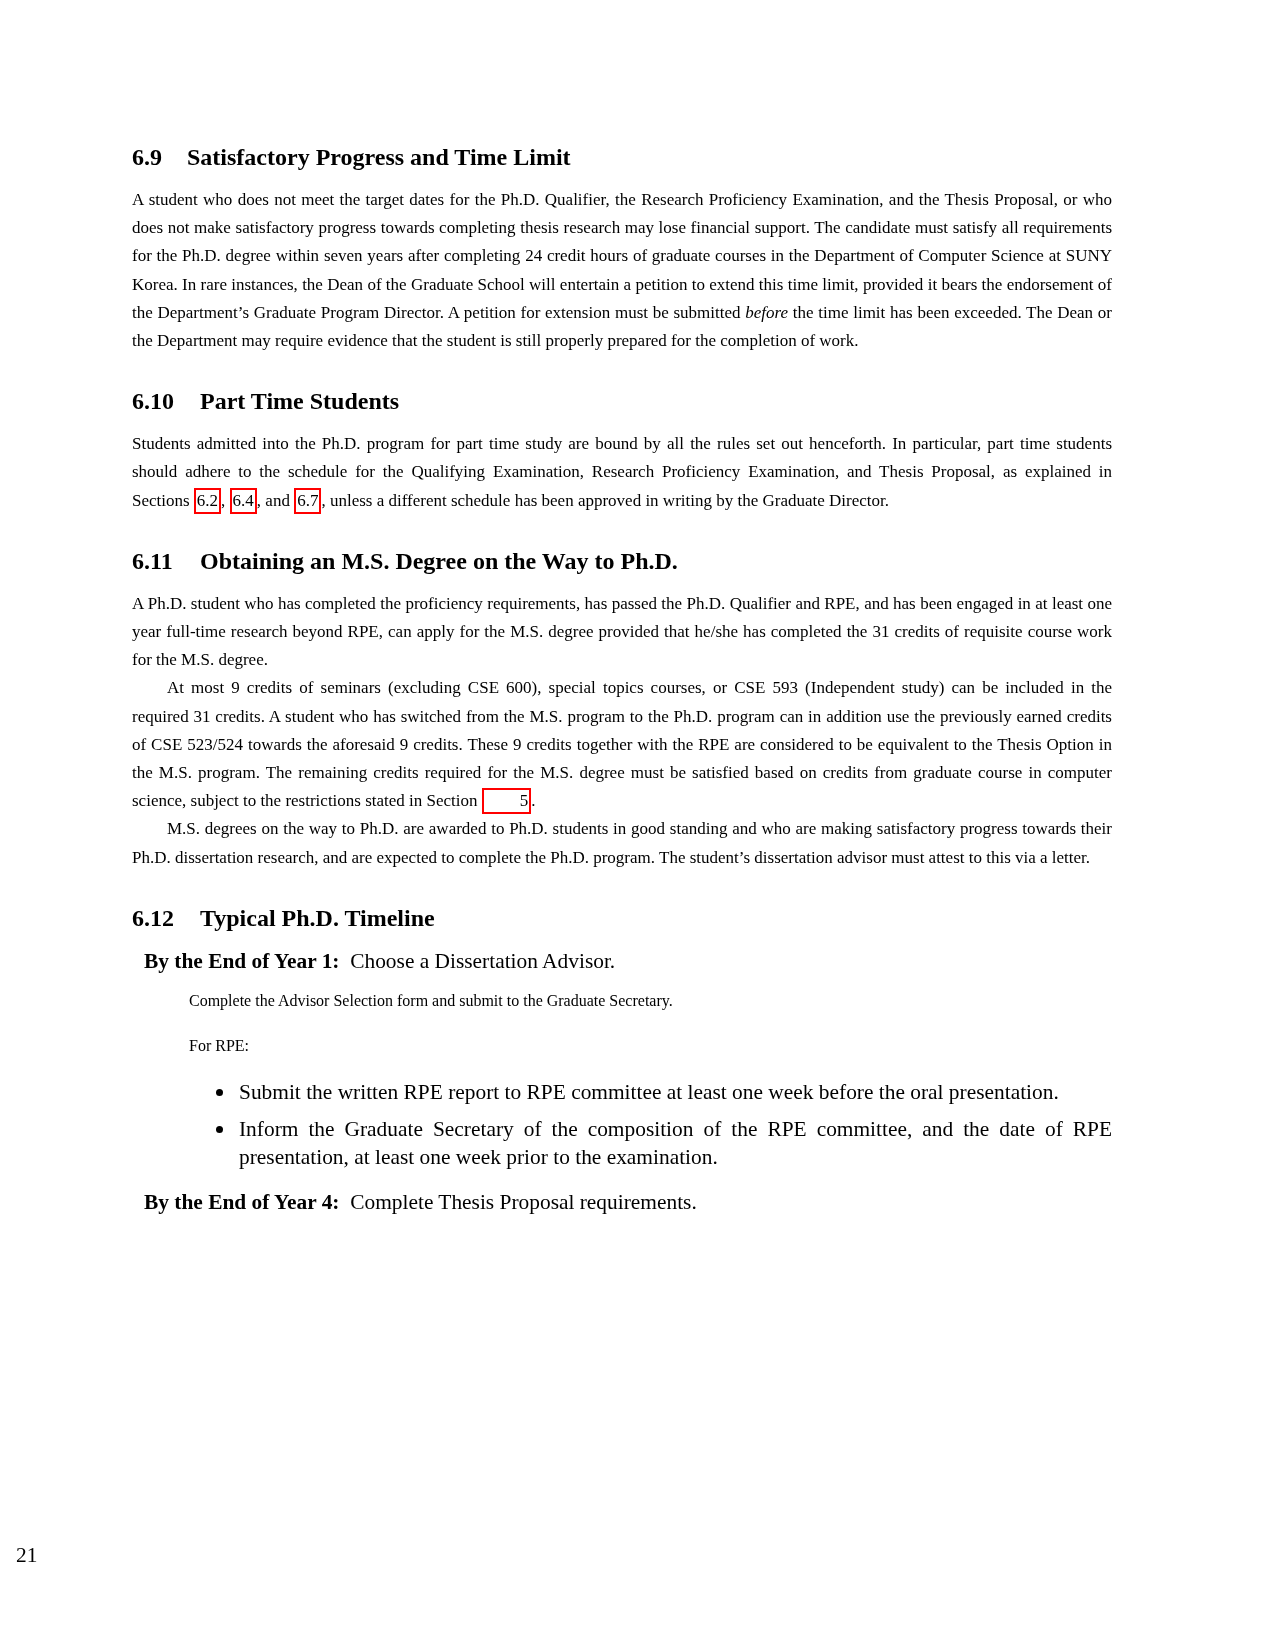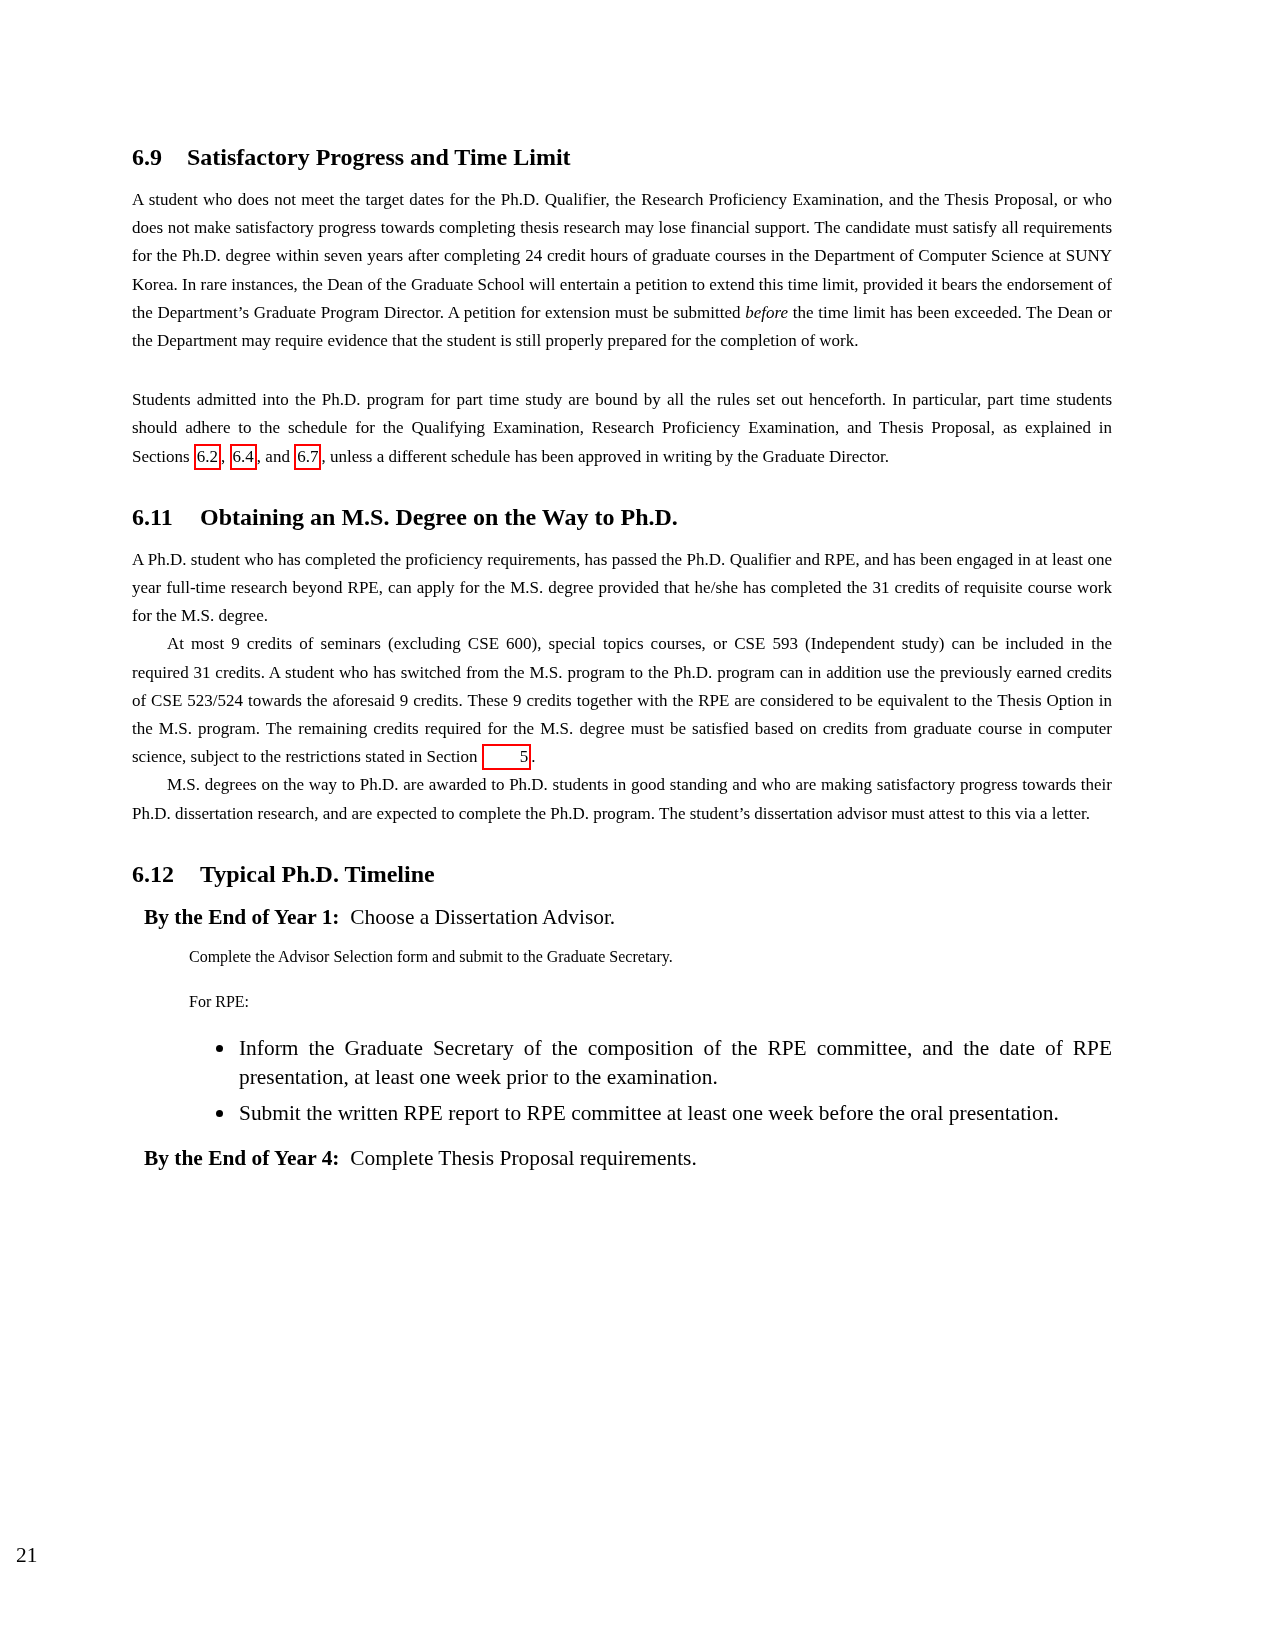--- a/index.html
+++ b/index.html
@@ -110,20 +110,23 @@
 <div class="page">
 
   <div class="section">
     <h2 class="section-heading">
       <span class="num">6.9</span><span>Satisfactory Progress and Time Limit</span>
     </h2>
     <p class="para"><span>A student who does not meet the target dates for the Ph.D. Qualifier, the Research Proficiency Examination, and the Thesis Proposal, or who does not make satisfactory progress towards completing thesis research may lose financial support. The candidate must satisfy all requirements for the Ph.D. degree within seven years after completing 24 credit hours of graduate courses in the Department of Computer Science at SUNY Korea. In rare instances, the Dean of the Graduate School will entertain a petition to extend this time limit, provided it bears the endorsement of the Department’s Graduate Program Director. A petition for extension must be submitted </span><em>before</em><span> the time limit has been exceeded. The Dean or the Department may require evidence that the student is still properly prepared for the completion of work.</span></p>
   </div>
 
   <div class="section">
+    <h2 class="section-heading wide">
+      <span class="num">6.10</span><span>Part Time Students</span>
+    </h2>
     <p class="para"><span>Students admitted into the Ph.D. program for part time study are bound by all the rules set out henceforth. In particular, part time students should adhere to the schedule for the Qualifying Examination, Research Proficiency Examination, and Thesis Proposal, as explained in Sections </span><span class="xref">6.2</span><span>, </span><span class="xref">6.4</span><span>, and </span><span class="xref">6.7</span><span>, unless a different schedule has been approved in writing by the Graduate Director.</span></p>
   </div>
 
   <div class="section">
     <h2 class="section-heading wide">
       <span class="num">6.11</span><span>Obtaining an M.S. Degree on the Way to Ph.D.</span>
     </h2>
     <p class="para">A Ph.D. student who has completed the proficiency requirements, has passed the Ph.D. Qualifier and RPE, and has been engaged in at least one year full-time research beyond RPE, can apply for the M.S. degree provided that he/she has completed the 31 credits of requisite course work for the M.S. degree.</p>
     <p class="para indent"><span>At most 9 credits of seminars (excluding CSE 600), special topics courses, or CSE 593 (Independent study) can be included in the required 31 credits. A student who has switched from the M.S. program to the Ph.D. program can in addition use the previously earned credits of CSE 523/524 towards the aforesaid 9 credits. These 9 credits together with the RPE are considered to be equivalent to the Thesis Option in the M.S. program. The remaining credits required for the M.S. degree must be satisfied based on credits from graduate course in computer science, subject to the restrictions stated in Section </span><span class="xref">5</span><span>.</span></p>
     <p class="para indent">M.S. degrees on the way to Ph.D. are awarded to Ph.D. students in good standing and who are mak­ing satisfactory progress towards their Ph.D. dissertation research, and are expected to complete the Ph.D. program. The student’s dissertation advisor must attest to this via a letter.</p>
@@ -135,22 +138,22 @@
     </h2>
 
     <div class="tl-item" style="margin-bottom:17px;">
       <p class="tl-head"><b>By the End of Year 1:</b>&nbsp;&nbsp;<span>Choose a Dissertation Advisor.</span></p>
       <p class="tl-sub">Complete the Advisor Selection form and submit to the Graduate Secretary.</p>
     </div>
 
     <div class="tl-item" style="margin-bottom:17px;">
       <p class="tl-sub">For RPE:</p>
       <ul class="bullets">
+        <li><span class="dot"></span><span>Submit the written RPE report to RPE committee at least one week before the oral presentation.</span></li>
         <li><span class="dot"></span><span>Inform the Graduate Secretary of the composition of the RPE committee, and the date of RPE presentation, at least one week prior to the examination.</span></li>
-        <li><span class="dot"></span><span>Submit the written RPE report to RPE committee at least one week before the oral presentation.</span></li>
       </ul>
     </div>
 
     <div class="tl-item">
       <p class="tl-head"><b>By the End of Year 4:</b>&nbsp;&nbsp;<span>Complete Thesis Proposal requirements.</span></p>
     </div>
   </div>
 
 </div>
 

